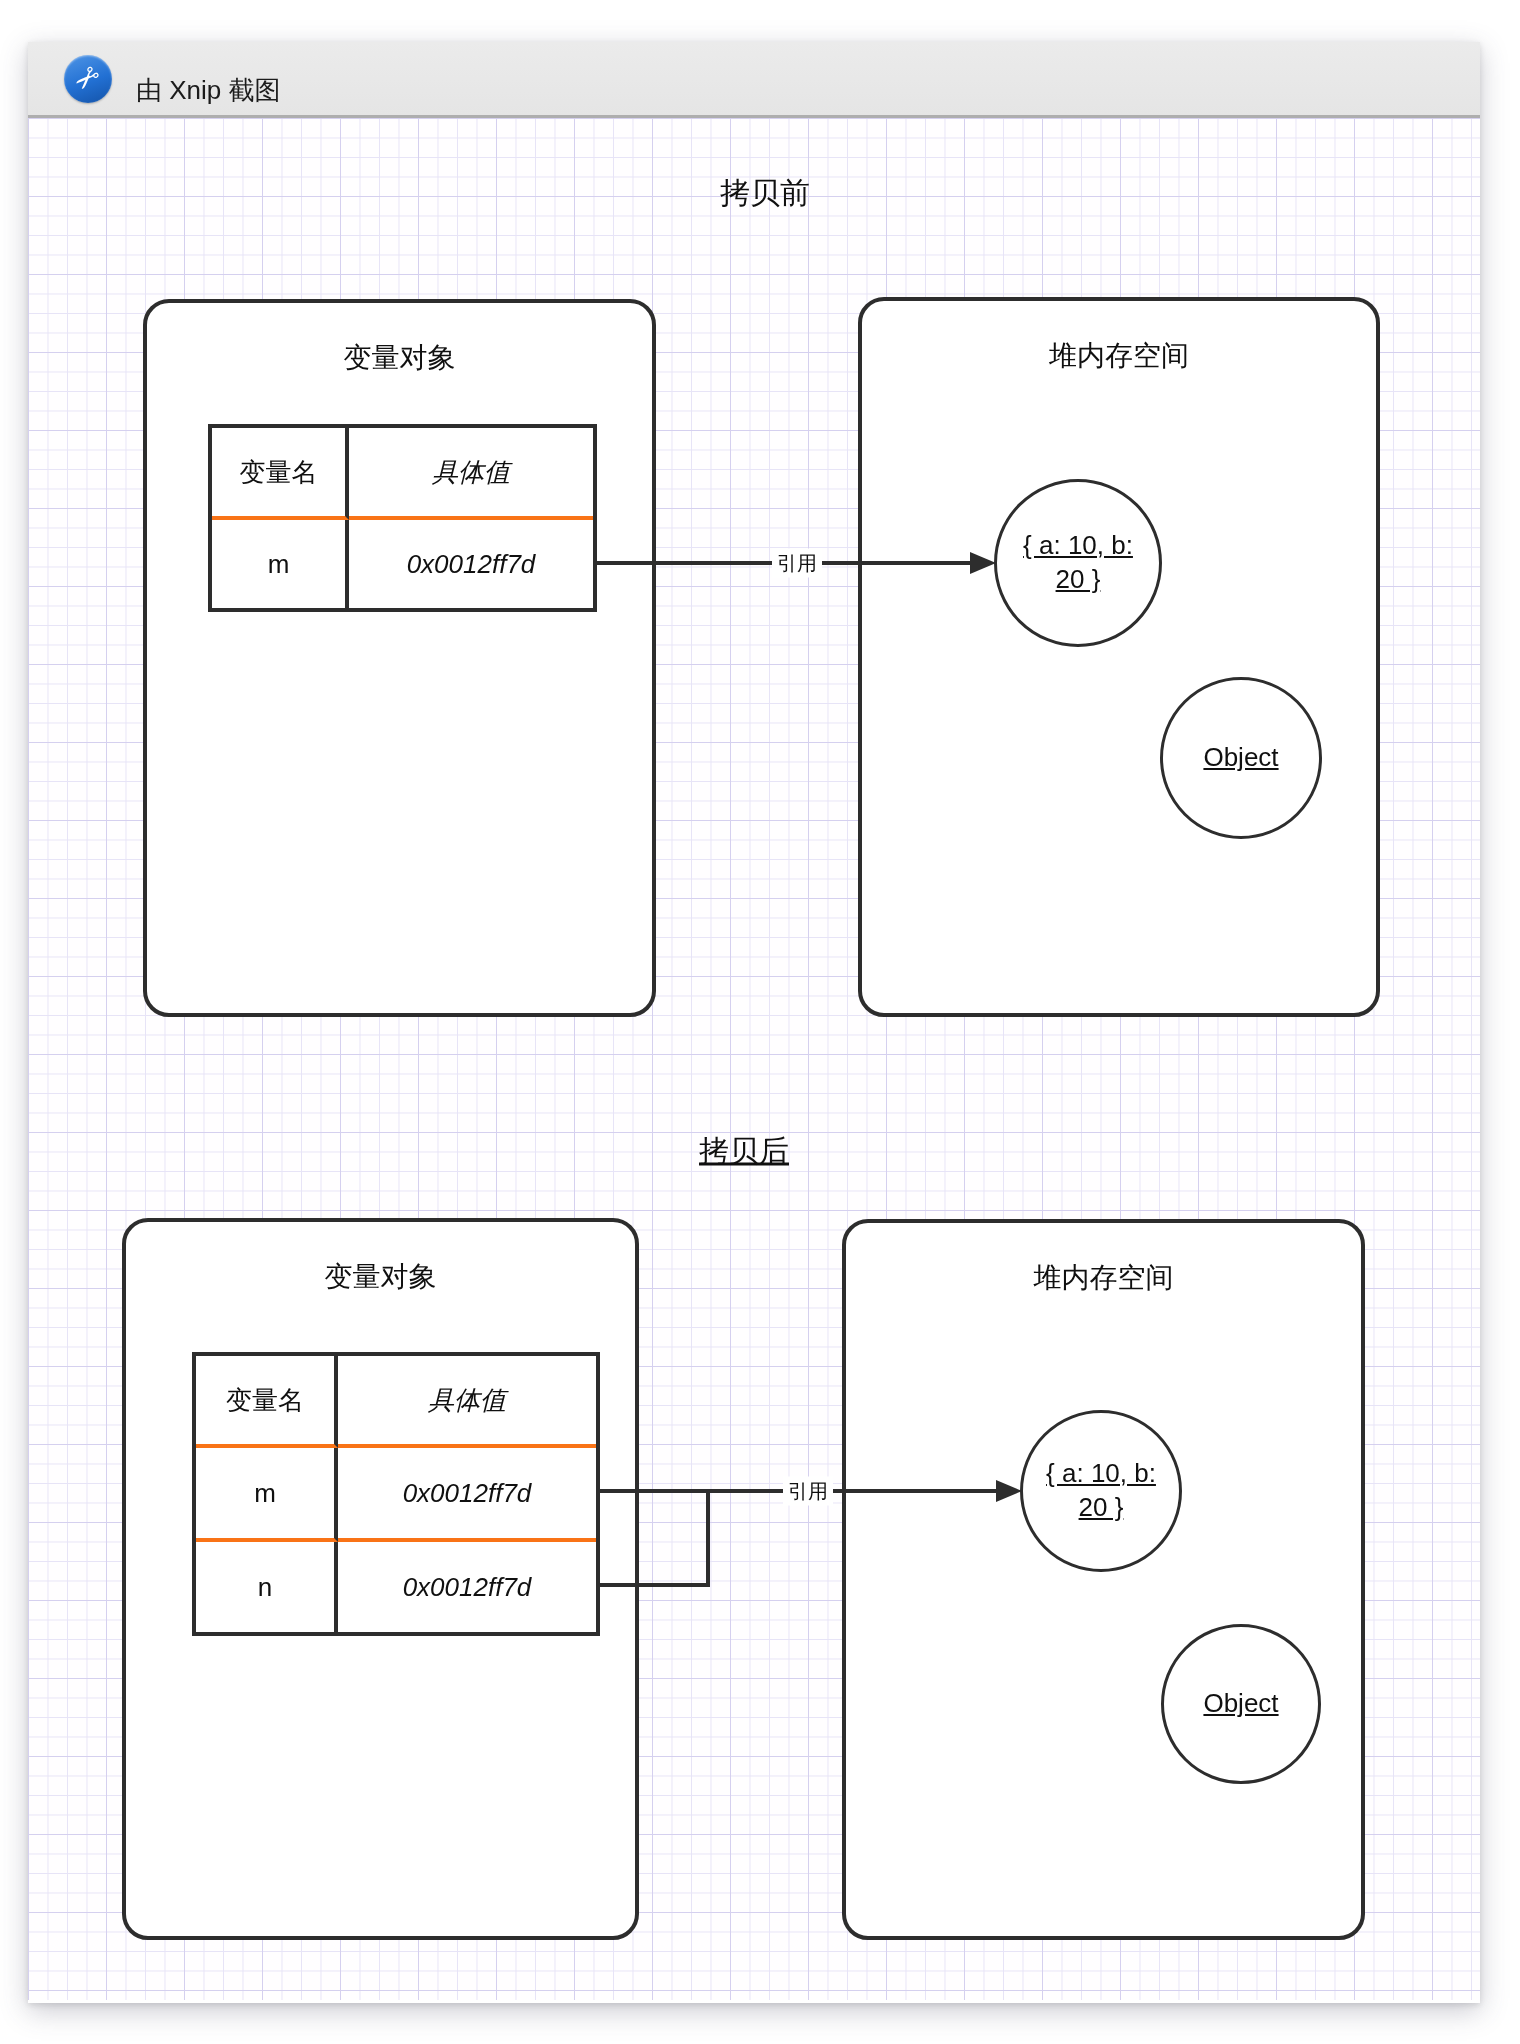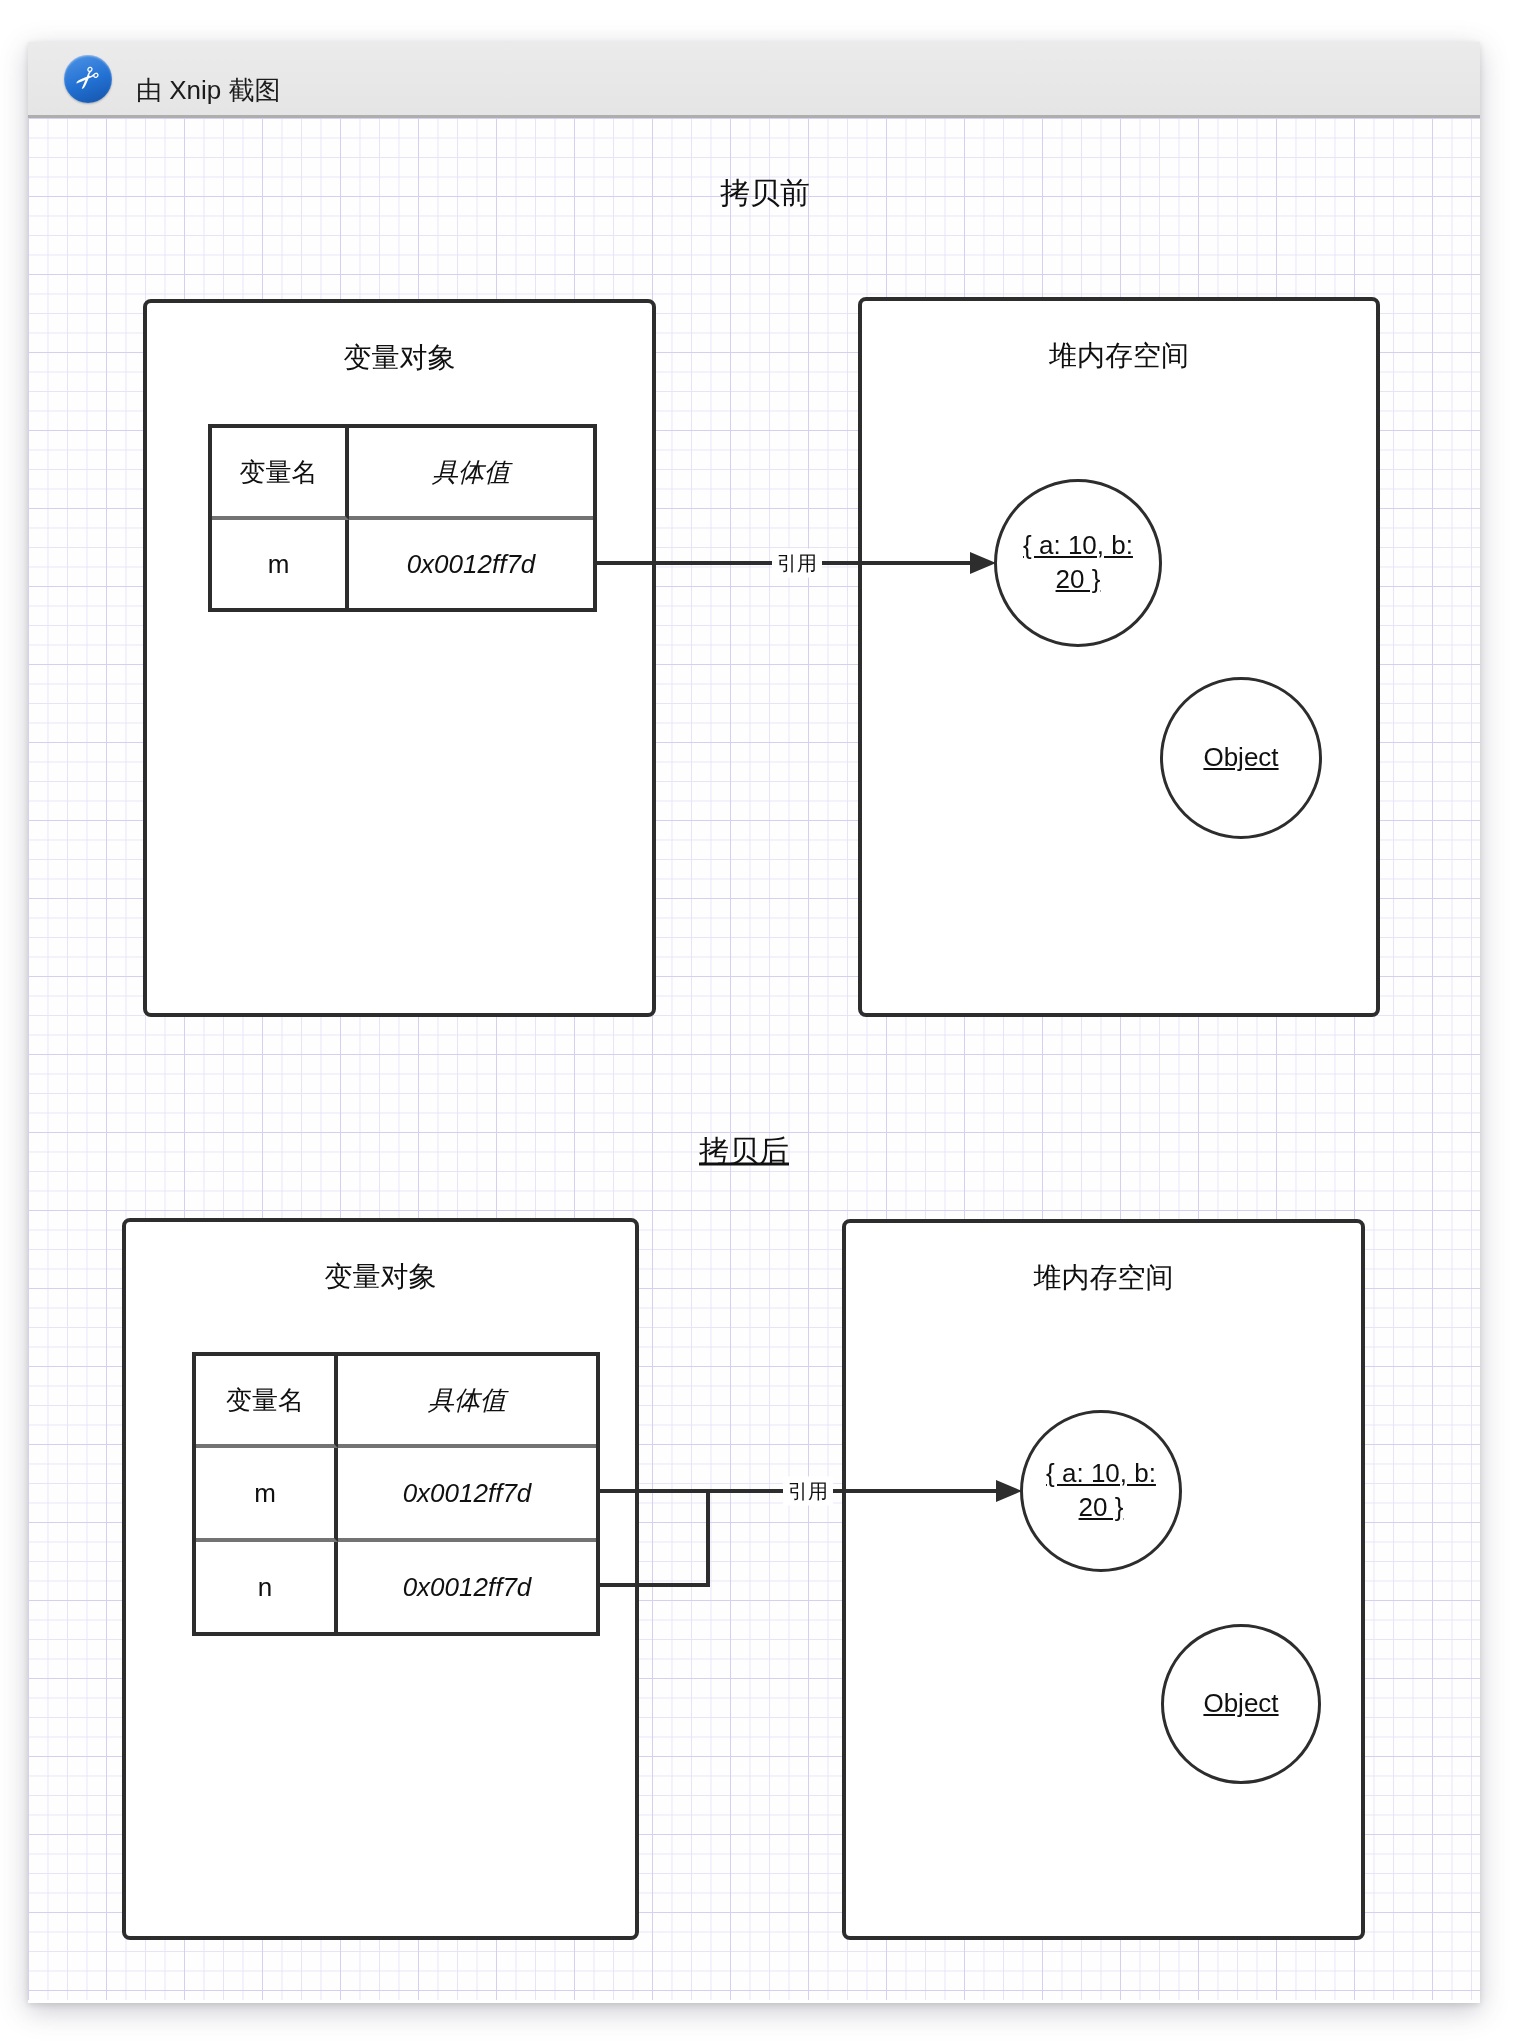--- a/index.html
+++ b/index.html
@@ -18,25 +18,25 @@
   .app-label{margin-left:24px;font-size:26px;color:#1c1c1c;margin-top:24px;}
   
   .canvas{position:relative;width:1452px;height:1882px;background-color:#fffeff;
     background-image:
       linear-gradient(to right,#d5d0ef 1px,transparent 1px),
       linear-gradient(to bottom,#d5d0ef 1px,transparent 1px),
       linear-gradient(to right,#e7e4f7 1px,transparent 1px),
       linear-gradient(to bottom,#e7e4f7 1px,transparent 1px);
     background-size:78px 78px,78px 78px,19.5px 19.5px,19.5px 19.5px;}
   .sec-title{position:absolute;transform:translate(-50%,-50%);font-size:30px;color:#101010;white-space:nowrap;}
-  .dbox{position:absolute;background:#ffffff;border:4px solid #2d2d2d;border-radius:8px;box-sizing:border-box;}
+  .dbox{position:absolute;background:#ffffff;border:4px solid #2d2d2d;border-radius:26px;box-sizing:border-box;}
   .dbox-title{position:absolute;left:0;right:0;top:36px;text-align:center;font-size:28px;color:#101010;}
   .vtable{position:absolute;display:grid;border:4px solid #2d2d2d;background:#ffffff;box-sizing:border-box;}
   .vcell{display:flex;align-items:center;justify-content:center;font-size:26px;color:#101010;
-         border-right:4px solid #2d2d2d;border-bottom:4px solid #737373;}
+         border-right:4px solid #2d2d2d;border-bottom:4px solid #f97316;}
   .vcell.last-col{border-right:none;font-style:italic;}
   .vcell.last-row{border-bottom:none;}
   #table1{left:180px;top:306px;width:389px;height:188px;grid-template-columns:137px 1fr;grid-template-rows:92px 1fr;}
   #table2{left:164px;top:1234px;width:408px;height:284px;grid-template-columns:142px 1fr;grid-template-rows:92px 94px 1fr;}
   .hcircle{position:absolute;border:3px solid #2d2d2d;border-radius:50%;background:#ffffff;
            display:flex;align-items:center;justify-content:center;text-align:center;
            font-size:26px;line-height:1.3;color:#101010;box-sizing:border-box;text-decoration:underline;}
   .hcircle .ctext{width:140px;}
   #c1a{left:966px;top:361px;width:168px;height:168px;}
   #c1b{left:1132px;top:559px;width:162px;height:162px;}

